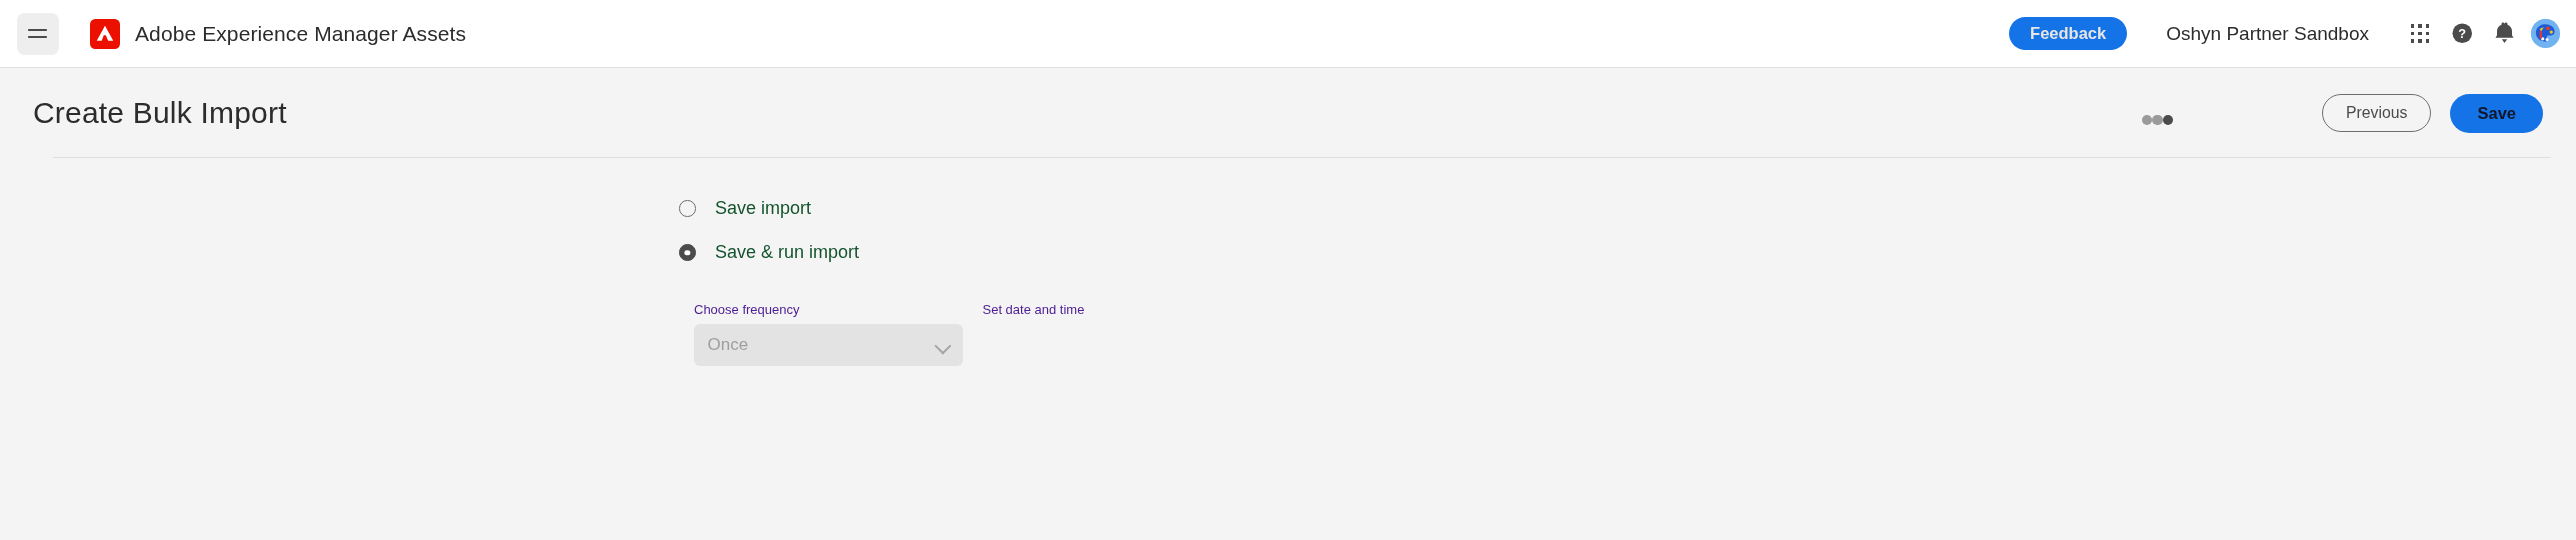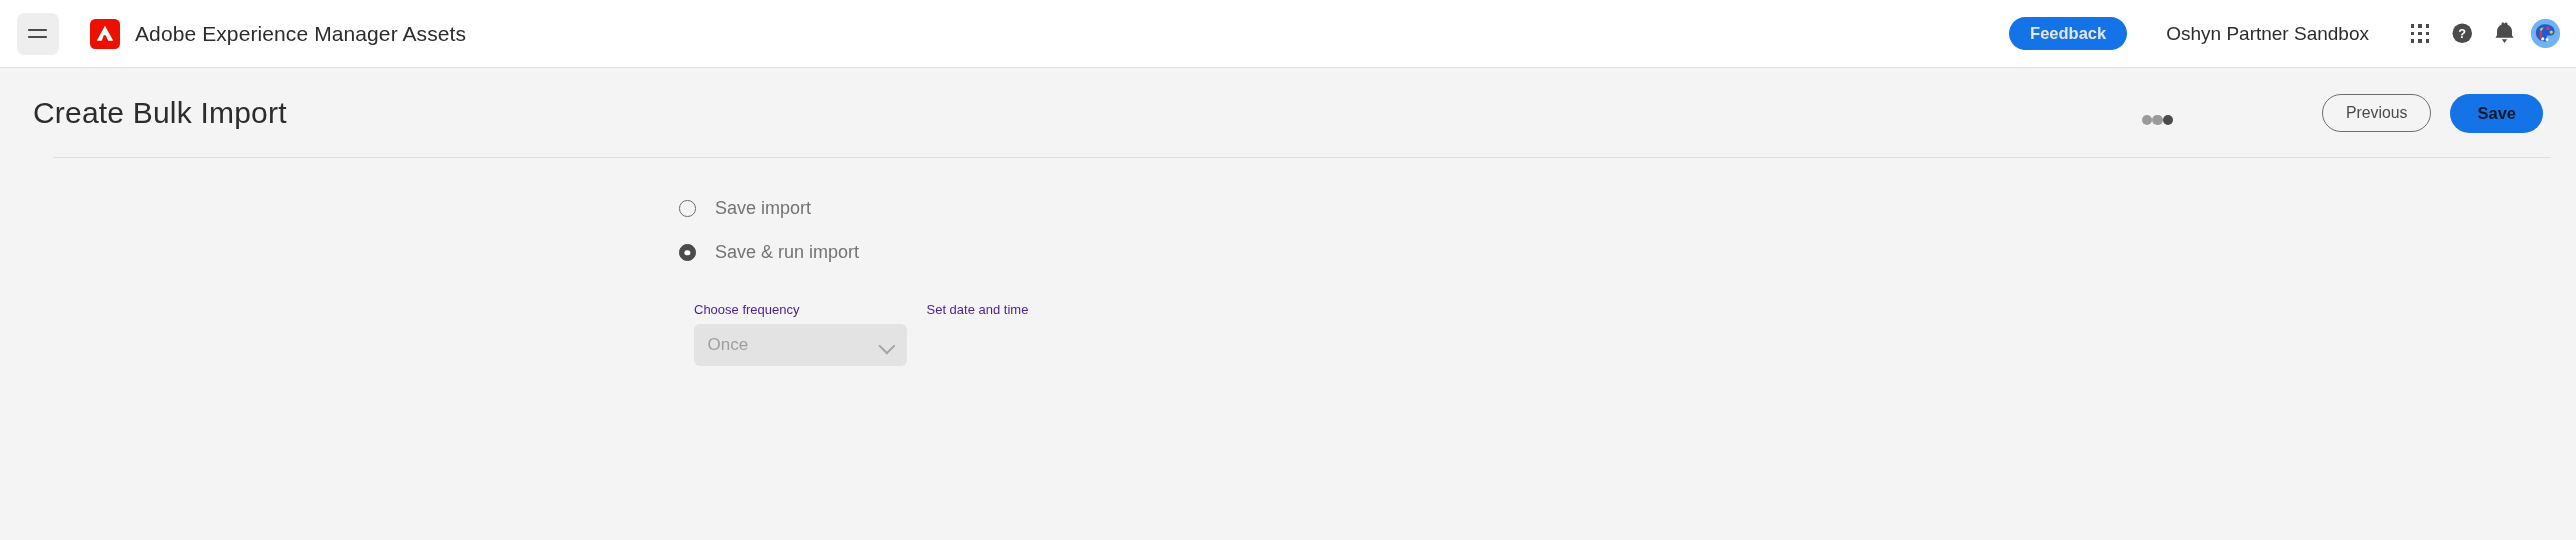--- a/index.html
+++ b/index.html
@@ -278,21 +278,21 @@
     top: 50%;
     transform: translate(-50%, -50%);
     width: 5.3px;
     height: 5.3px;
     border-radius: 50%;
     background: #ffffff;
   }
 
   .radio-label {
     font-size: 18px;
-    color: #737373;
+    color: #14532d;
     margin-left: 19.5px;
     white-space: nowrap;
   }
 
   
   .schedule-fields {
     display: flex;
     align-items: flex-start;
     margin-left: 694px;
     margin-top: 27px;
@@ -305,21 +305,21 @@
   }
 
   .field-label {
     font-size: 13px;
     color: #4c1d95;
     margin-bottom: 7.5px;
     white-space: nowrap;
   }
 
   .select-box {
-    width: 213px;
+    width: 269px;
     height: 42px;
     background: #e3e3e3;
     border-radius: 6px;
     display: flex;
     align-items: center;
     padding: 0 13.5px;
     cursor: default;
   }
   .select-value {
     font-size: 17px;

